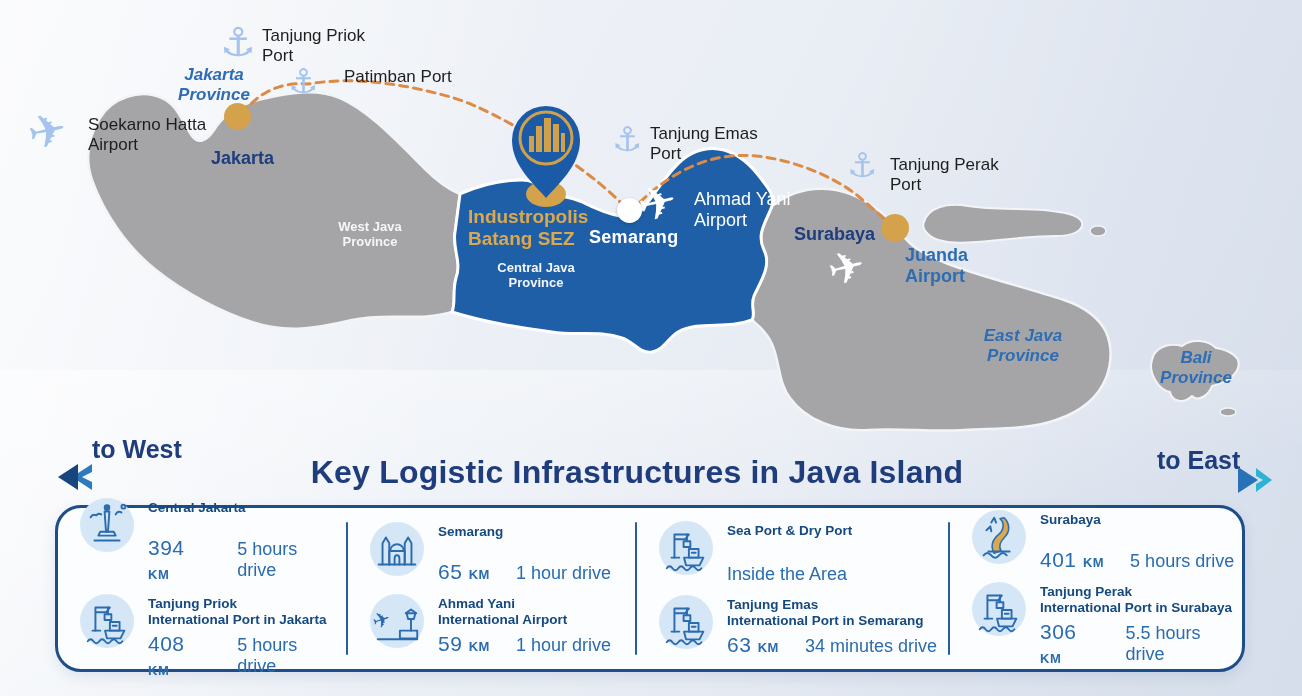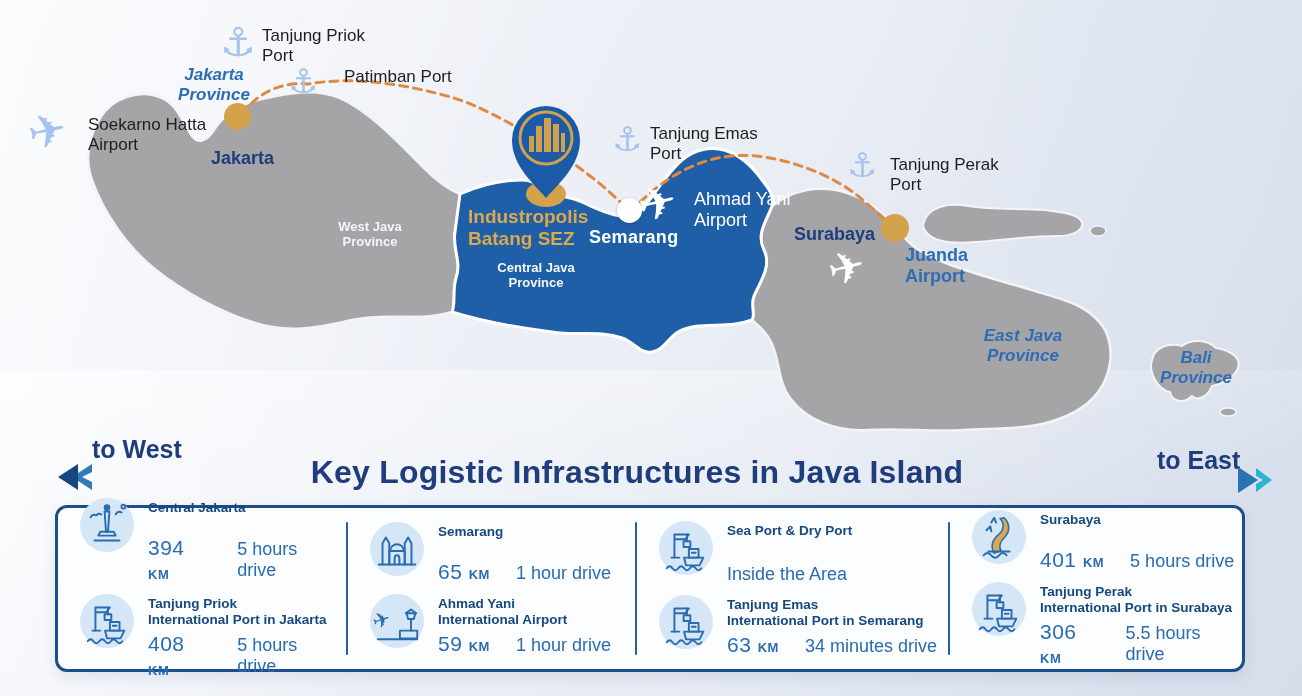--- a/index.html
+++ b/index.html
@@ -35,21 +35,21 @@
   .dot-gold{background:#d3a24b;}
   .dot-white{background:#ffffff;box-shadow:0 1px 3px rgba(20,50,90,.35);}
 
   .dir-label{position:absolute;font-size:25px;font-weight:800;color:#1f3d7c;}
   .dir-arrows{position:absolute;}
 
   .section-title{position:absolute;top:454px;left:0;width:1274px;text-align:center;
     font-size:32px;font-weight:800;color:#1f3d7c;letter-spacing:.2px;}
 
   .panel{position:absolute;left:55px;top:505px;width:1190px;height:167px;
-    background:#fcfdfe;border:3px solid #1d4e89;border-radius:12px;box-sizing:border-box;
+    background:#fcfdfe;border:3px solid #1d4e89;border-radius:26px;box-sizing:border-box;
     display:flex;align-items:stretch;box-shadow:0 5px 14px rgba(25,60,120,.10);}
   .panel-col{display:flex;flex-direction:column;justify-content:center;gap:10px;
     padding:10px 6px 10px 22px;box-sizing:border-box;}
   .col-1{width:288px;} .col-2{width:287px;} .col-3{width:311px;} .col-4{width:292px;}
   .v-divider{width:2px;background:#2a5d9f;margin:14px 0;border-radius:2px;}
 
   .card{display:flex;gap:14px;align-items:flex-start;}
   .icon-circle{width:54px;height:54px;border-radius:50%;background:#d5e7f7;flex:none;
     display:flex;align-items:center;justify-content:center;}
   .card-text{padding-top:2px;}

